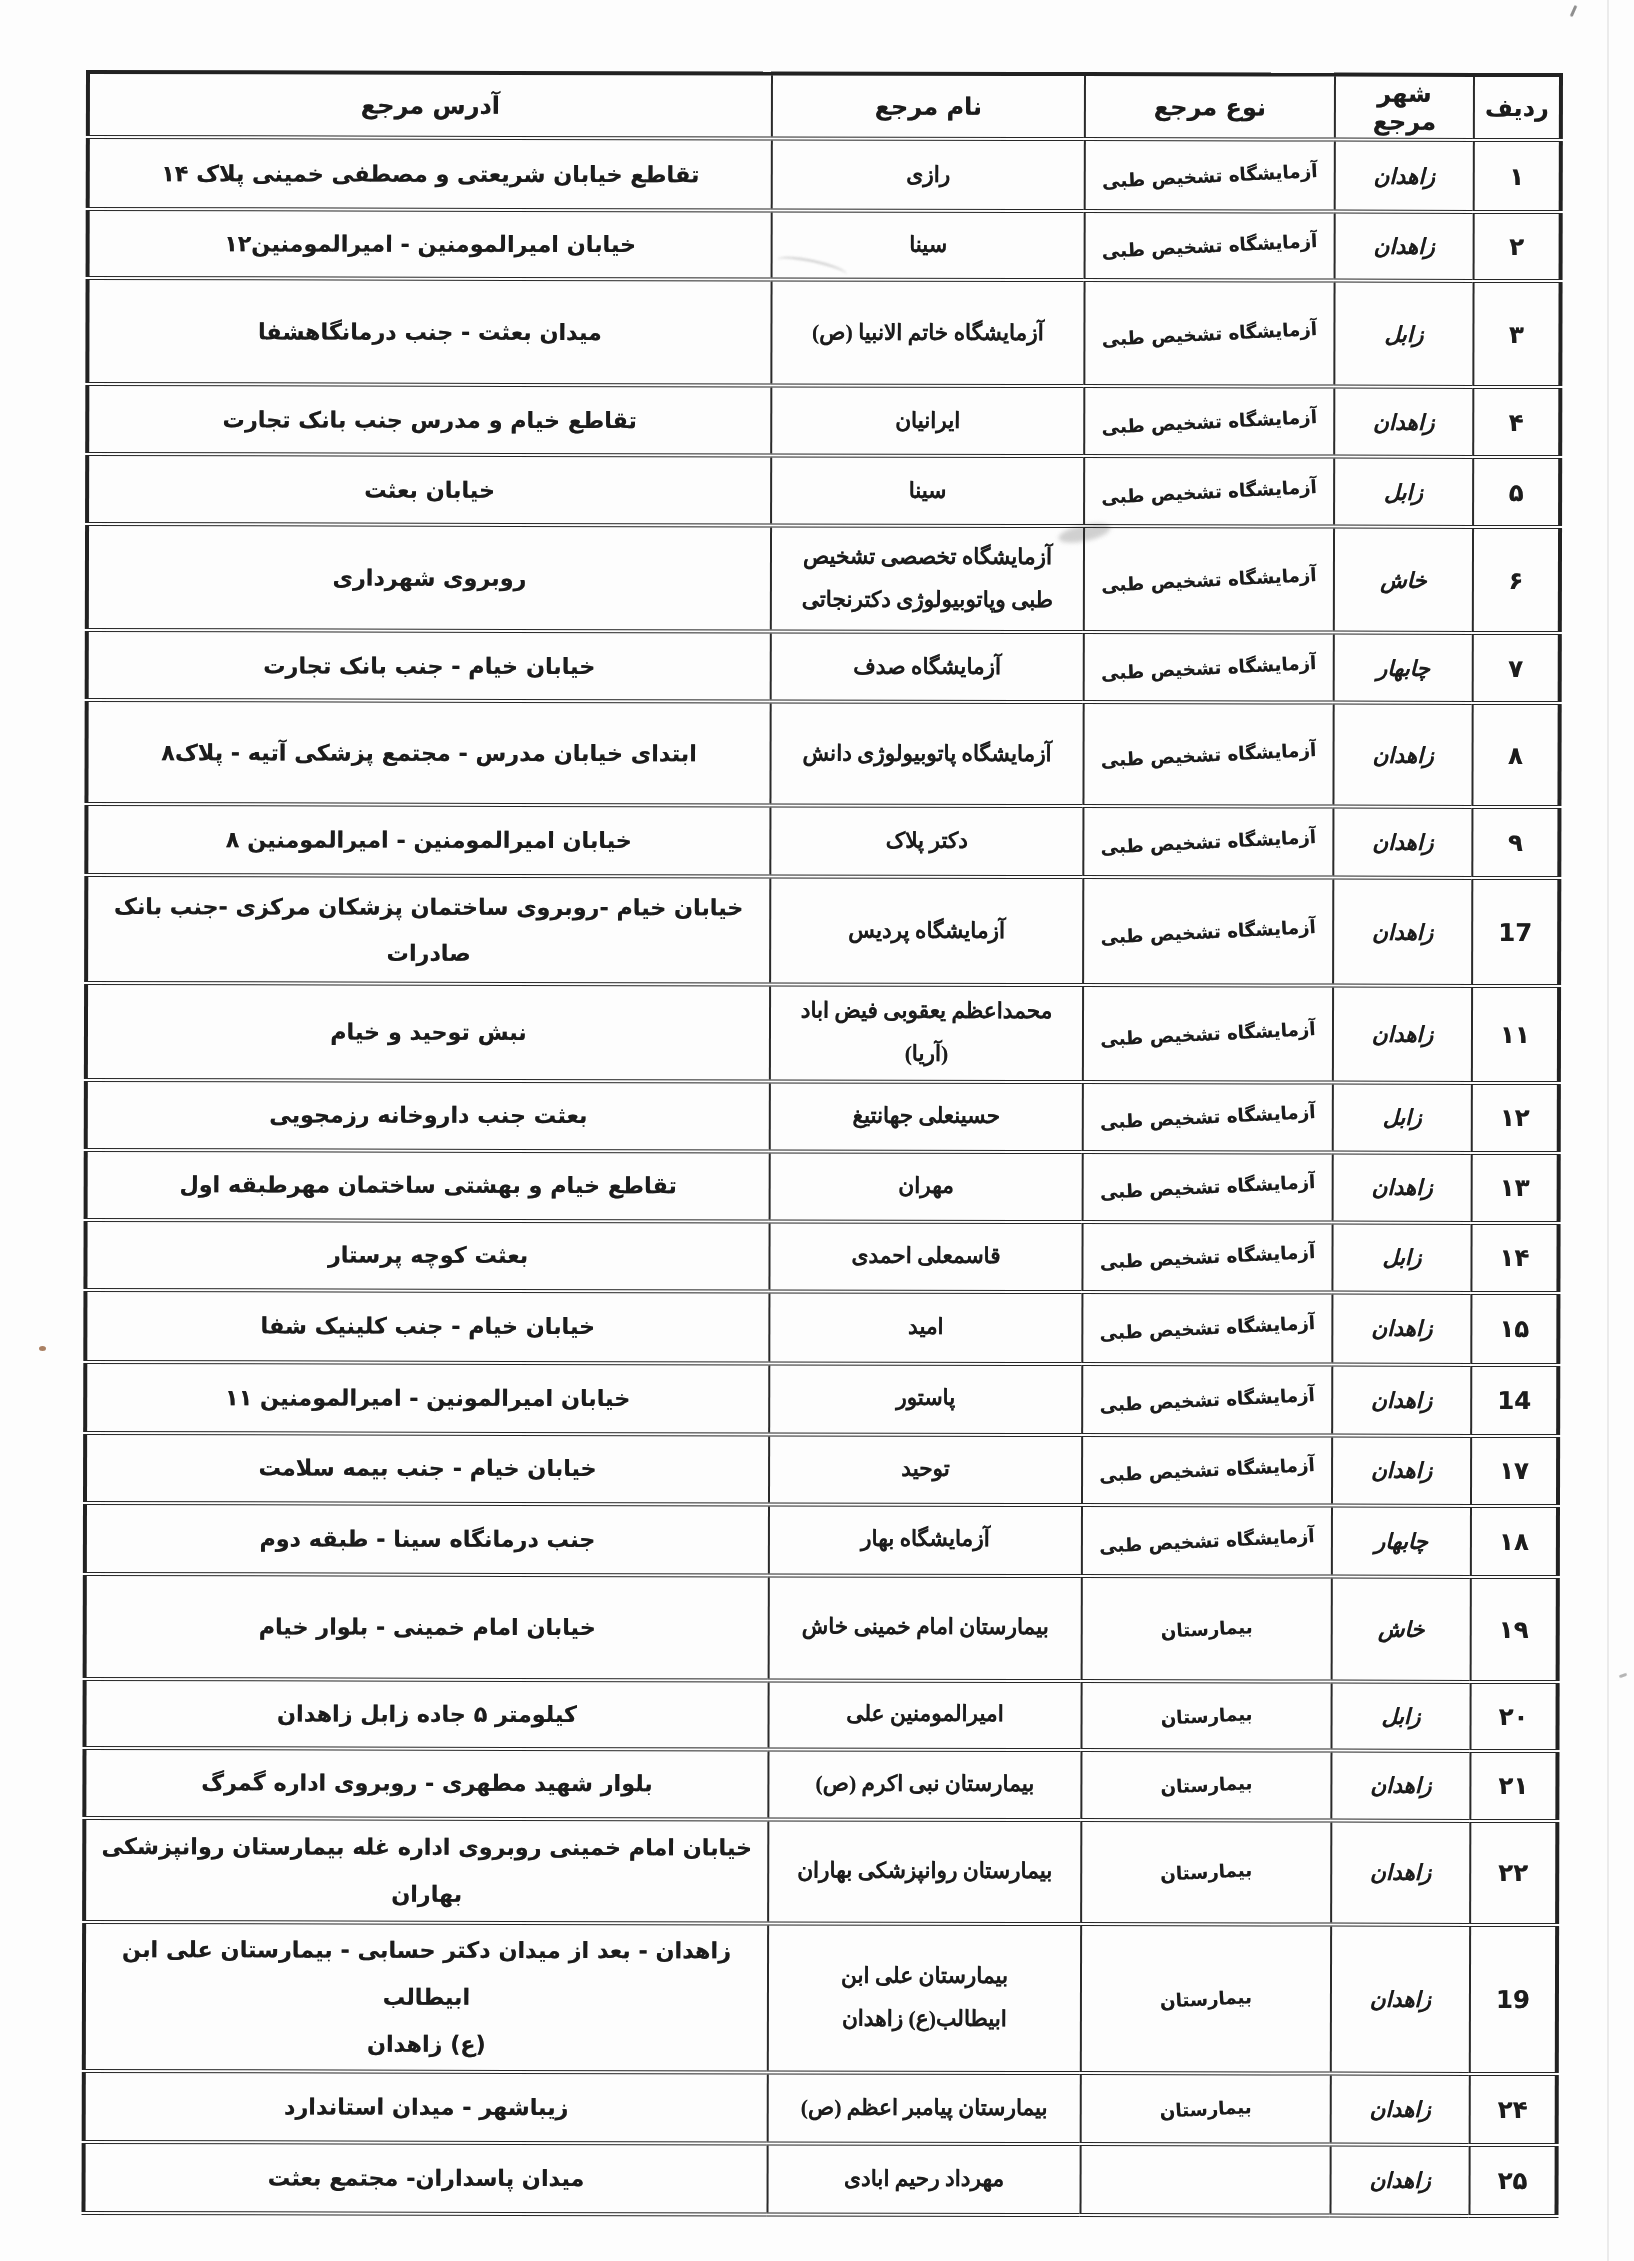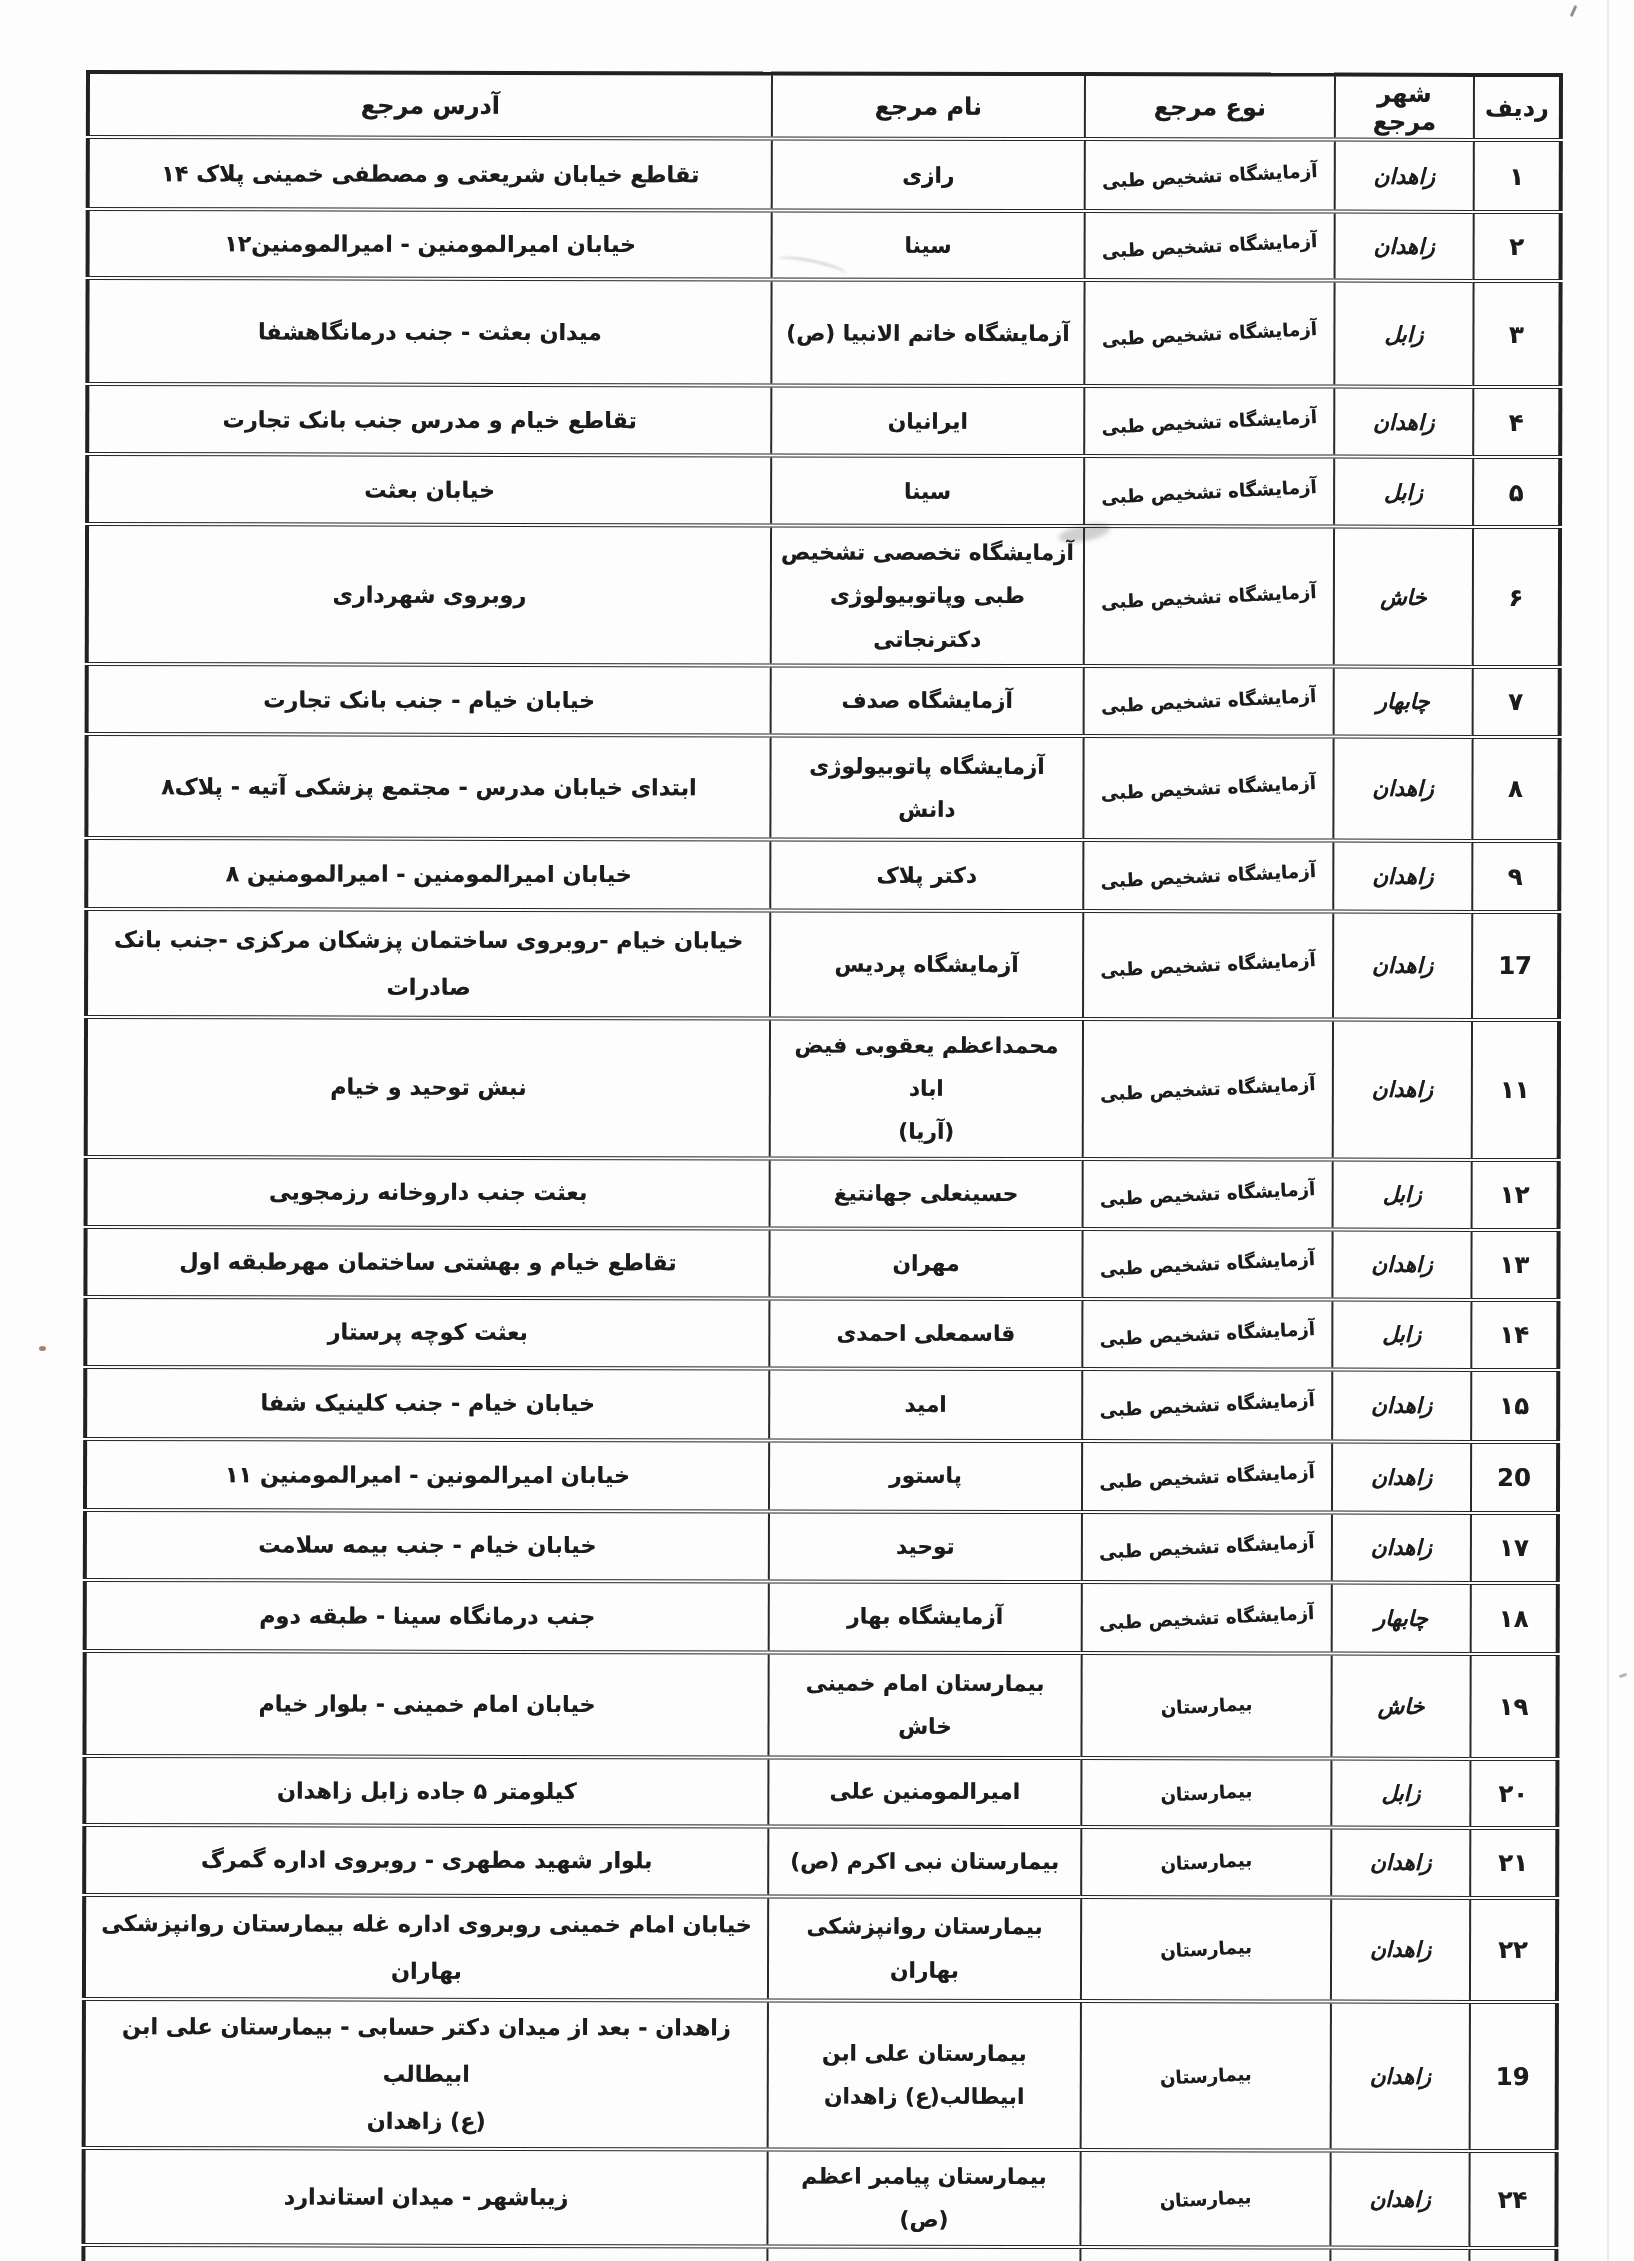--- a/index.html
+++ b/index.html
@@ -32,21 +32,21 @@
     text-align:center;vertical-align:middle;
     color:#1c1c1c;font-weight:bold;
     padding:2.7px 8.1px;
     white-space:pre-line;
     text-shadow:0 0 0.4px rgba(20,20,20,.55);
   }
   thead th{height:51px;font-size:24px;}
   td.c-row{font-size:24.4px;}
   td.c-city{font-size:21.7px;font-style:italic;}
   td.c-type{font-size:18.3px;}
-  td.c-name{font-size:21.7px;line-height:2.0;}
+  td.c-name{font-size:21.7px;line-height:2.0;font-family:Liberation Serif, serif;}
   td.c-addr{font-size:22.3px;line-height:2.1;}
   .tilt{display:inline-block;transform:rotate(-3deg);}
 </style>
 </head>
 <body>
 
 <div class="page">
   <div class="scan-line"></div>
   <div class="artifact tick"></div>
   <div class="artifact squiggle"></div>
@@ -174,21 +174,21 @@
           <td class="c-addr">بعثت کوچه پرستار</td>
         </tr>
         <tr style="height: 72px;">
           <td class="c-row">۱۵</td>
           <td class="c-city">زاهدان</td>
           <td class="c-type"><span class="tilt">آزمایشگاه تشخیص طبی</span></td>
           <td class="c-name">امید</td>
           <td class="c-addr">خیابان خیام - جنب کلینیک شفا</td>
         </tr>
         <tr style="height: 71px;">
-          <td class="c-row">20</td>
+          <td class="c-row">14</td>
           <td class="c-city">زاهدان</td>
           <td class="c-type"><span class="tilt">آزمایشگاه تشخیص طبی</span></td>
           <td class="c-name">پاستور</td>
           <td class="c-addr">خیابان امیرالمونین - امیرالمومنین ۱۱</td>
         </tr>
         <tr style="height: 70px;">
           <td class="c-row">۱۷</td>
           <td class="c-city">زاهدان</td>
           <td class="c-type"><span class="tilt">آزمایشگاه تشخیص طبی</span></td>
           <td class="c-name">توحید</td>

